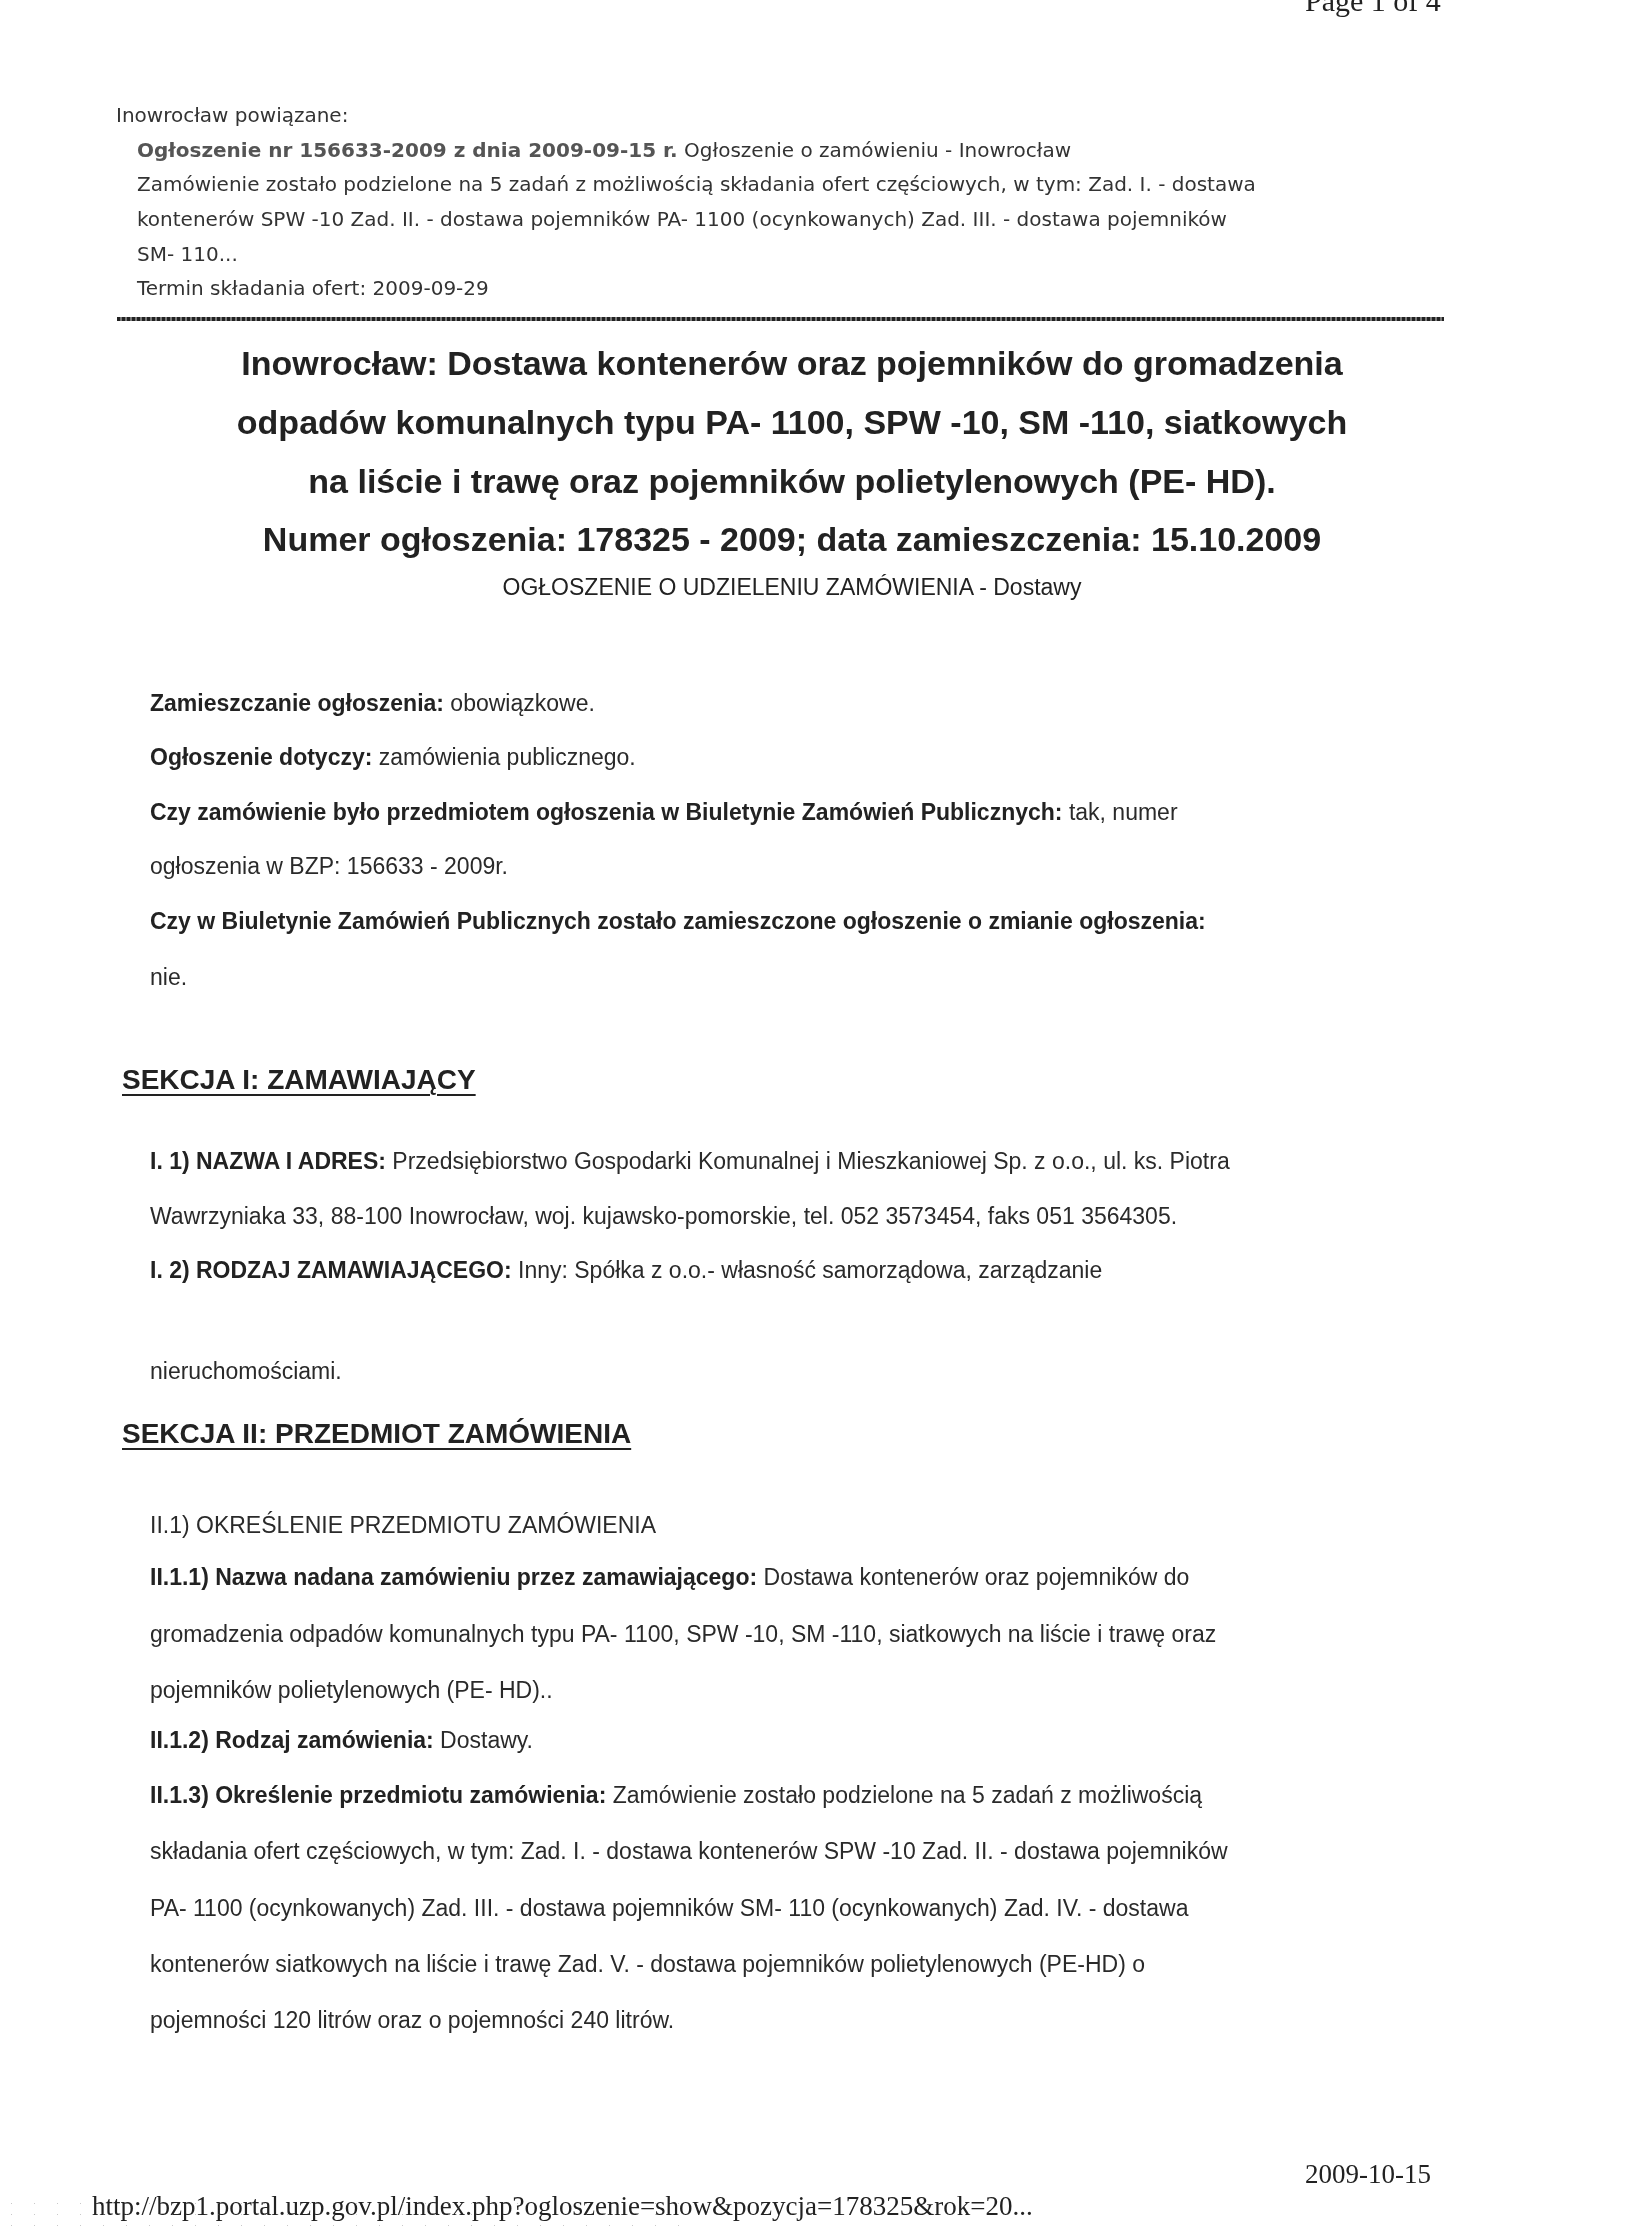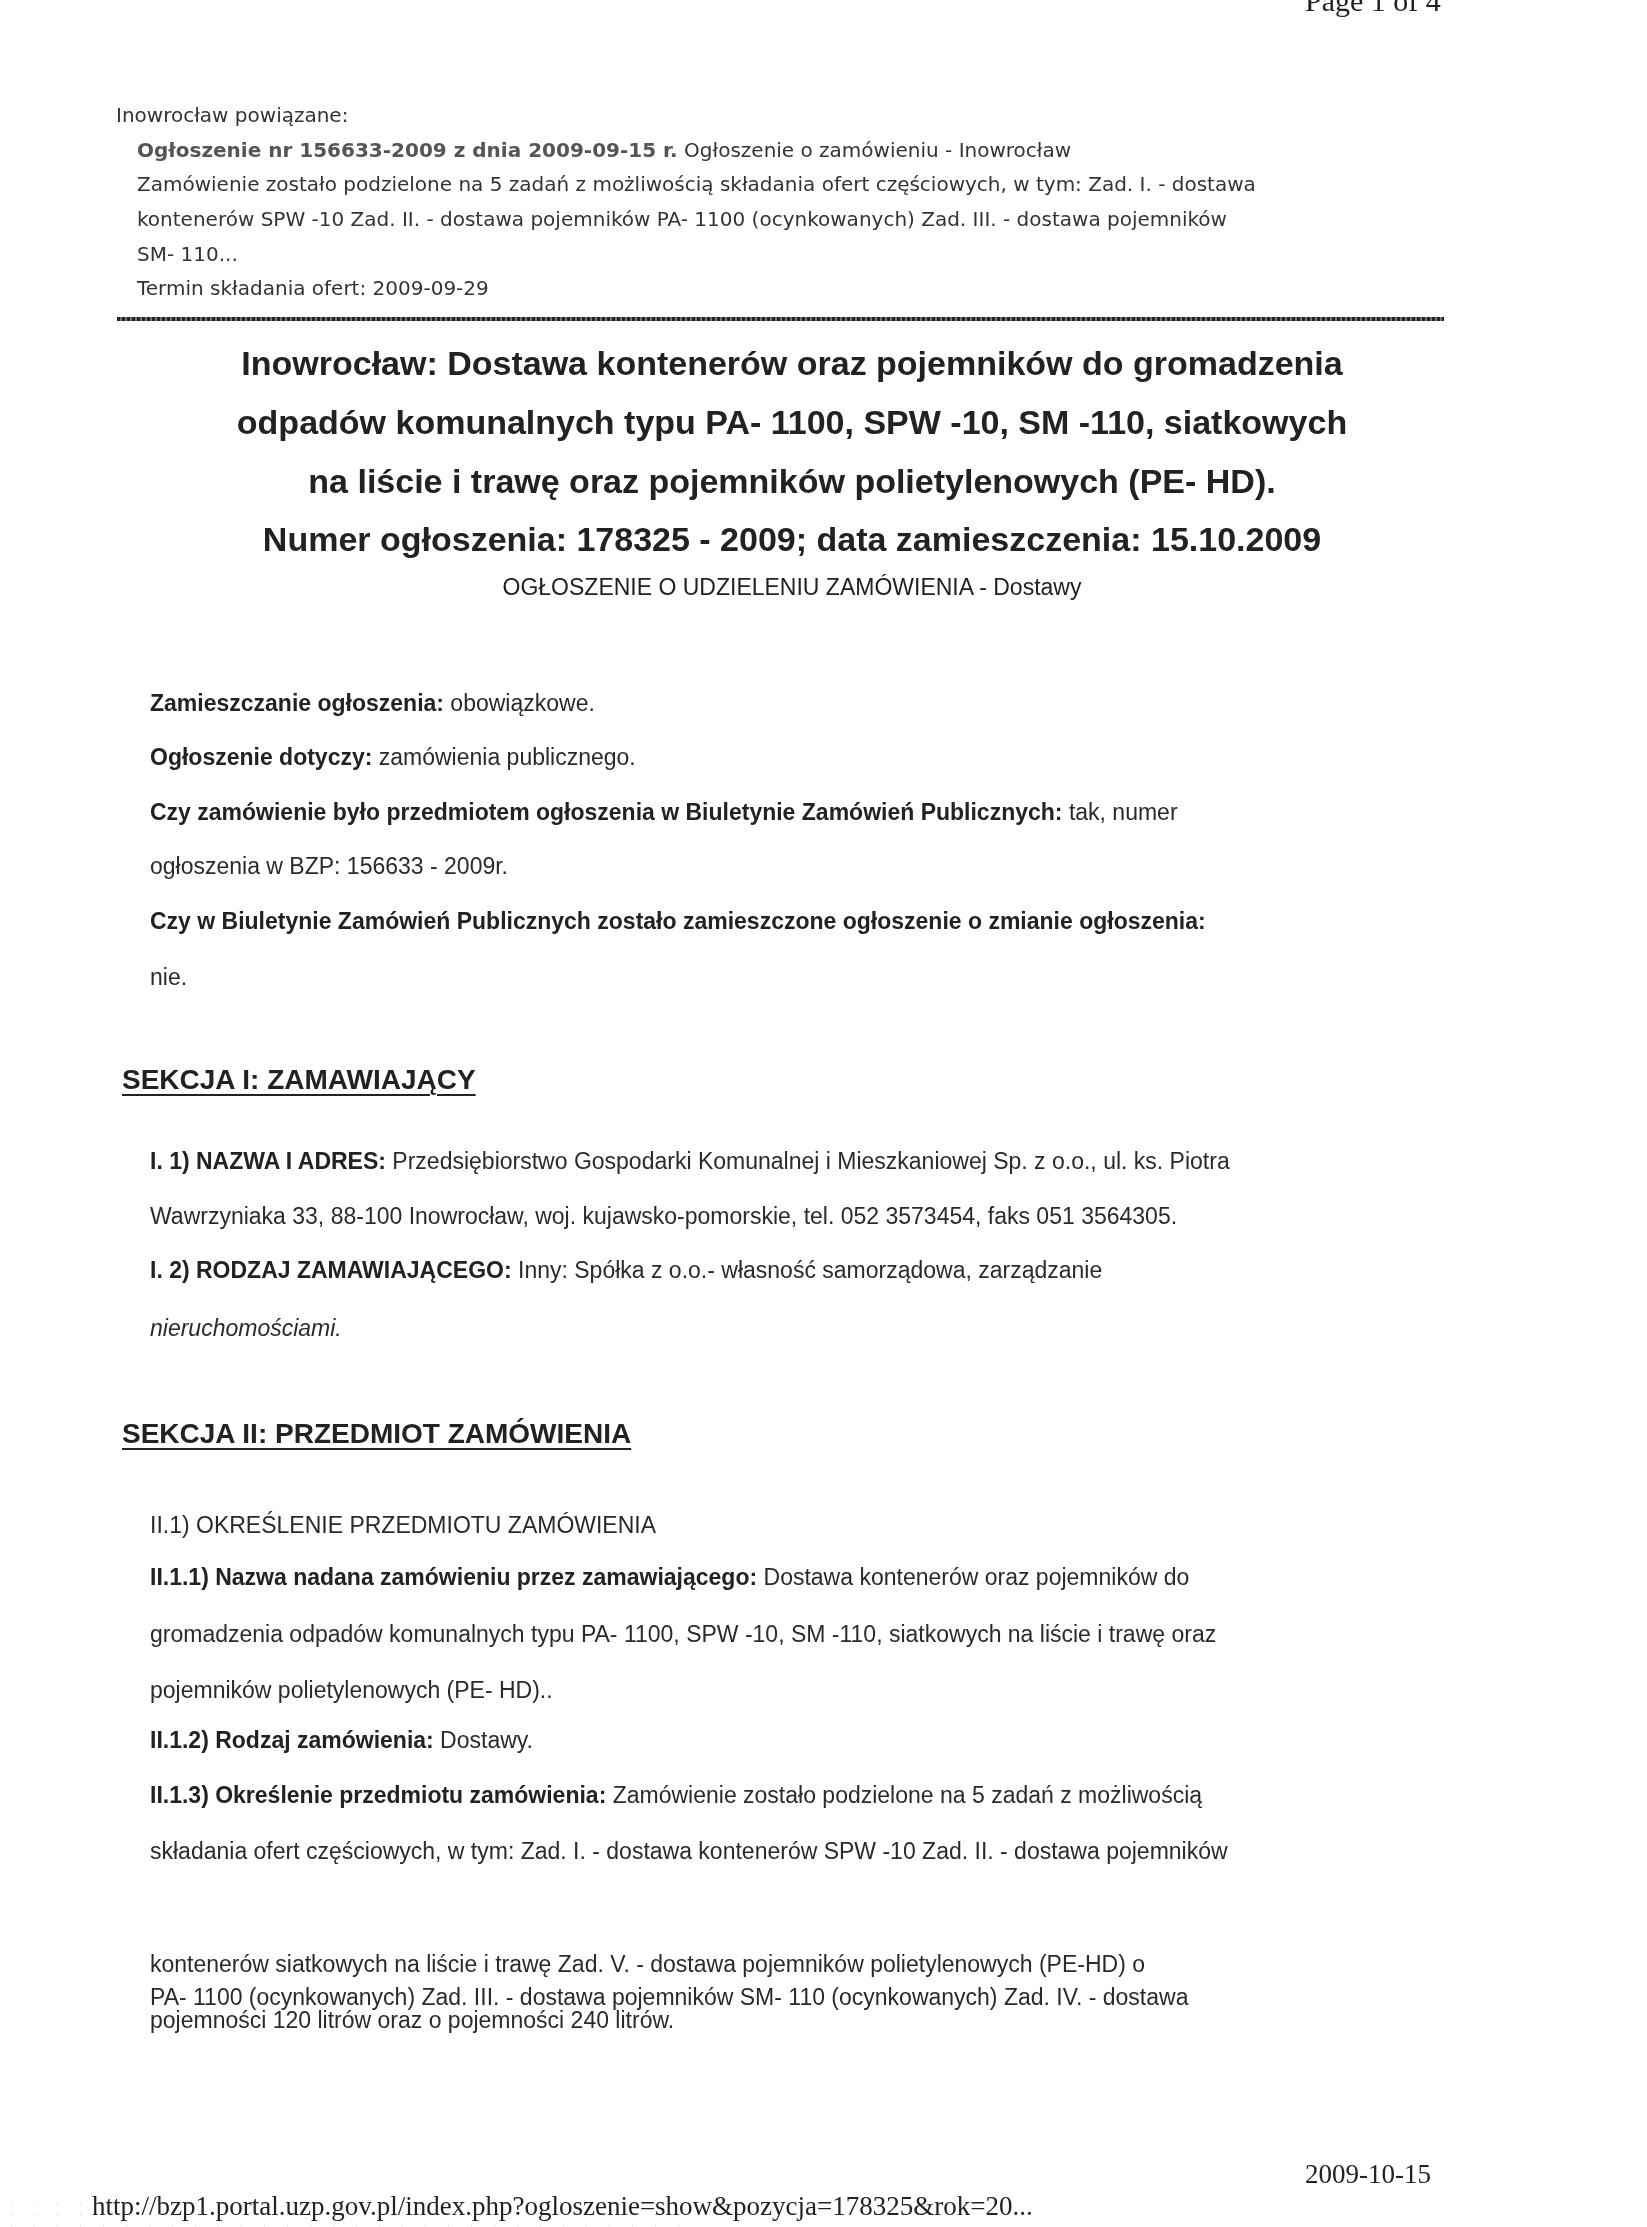--- a/index.html
+++ b/index.html
@@ -79,35 +79,35 @@
 <div class="abs body-line" style="top:799px;"><b>Czy zamówienie było przedmiotem ogłoszenia w Biuletynie Zamówień Publicznych:</b><span> tak, numer</span></div>
 <div class="abs body-line" style="top:853px;">ogłoszenia w BZP: 156633 - 2009r.</div>
 <div class="abs body-line" style="top:908px;"><b>Czy w Biuletynie Zamówień Publicznych zostało zamieszczone ogłoszenie o zmianie ogłoszenia:</b><span></span></div>
 <div class="abs body-line" style="top:964px;">nie.</div>
 
 <div class="abs section-heading" style="top:1064px;">SEKCJA I: ZAMAWIAJĄCY</div>
 
 <div class="abs body-line" style="top:1148px;"><b>I. 1) NAZWA I ADRES:</b><span> Przedsiębiorstwo Gospodarki Komunalnej i Mieszkaniowej Sp. z o.o., ul. ks. Piotra</span></div>
 <div class="abs body-line" style="top:1203px;">Wawrzyniaka 33, 88-100 Inowrocław, woj. kujawsko-pomorskie, tel. 052 3573454, faks 051 3564305.</div>
 <div class="abs body-line" style="top:1257px;"><b>I. 2) RODZAJ ZAMAWIAJĄCEGO:</b><span> Inny: Spółka z o.o.- własność samorządowa, zarządzanie</span></div>
-<div class="abs body-line" style="top:1315px;font-style:italic;">nieruchomościami.</div>
+<div class="abs body-line" style="top:1358px;">nieruchomościami.</div>
 
 <div class="abs section-heading" style="top:1418px;">SEKCJA II: PRZEDMIOT ZAMÓWIENIA</div>
 
 <div class="abs body-line" style="top:1512px;">II.1) OKREŚLENIE PRZEDMIOTU ZAMÓWIENIA</div>
 
 <div class="abs body-line" style="top:1564px;"><b>II.1.1) Nazwa nadana zamówieniu przez zamawiającego:</b><span> Dostawa kontenerów oraz pojemników do</span></div>
 <div class="abs body-line" style="top:1621px;">gromadzenia odpadów komunalnych typu PA- 1100, SPW -10, SM -110, siatkowych na liście i trawę oraz</div>
 <div class="abs body-line" style="top:1677px;">pojemników polietylenowych (PE- HD)..</div>
 
 <div class="abs body-line" style="top:1727px;"><b>II.1.2) Rodzaj zamówienia:</b><span> Dostawy.</span></div>
 
 <div class="abs body-line" style="top:1782px;"><b>II.1.3) Określenie przedmiotu zamówienia:</b><span> Zamówienie zostało podzielone na 5 zadań z możliwością</span></div>
 <div class="abs body-line" style="top:1838px;">składania ofert częściowych, w tym: Zad. I. - dostawa kontenerów SPW -10 Zad. II. - dostawa pojemników</div>
-<div class="abs body-line" style="top:1984px;">PA- 1100 (ocynkowanych) Zad. III. - dostawa pojemników SM- 110 (ocynkowanych) Zad. IV. - dostawa</div>
+<div class="abs body-line" style="top:1895px;">PA- 1100 (ocynkowanych) Zad. III. - dostawa pojemników SM- 110 (ocynkowanych) Zad. IV. - dostawa</div>
 <div class="abs body-line" style="top:1951px;">kontenerów siatkowych na liście i trawę Zad. V. - dostawa pojemników polietylenowych (PE-HD) o</div>
 <div class="abs body-line" style="top:2007px;">pojemności 120 litrów oraz o pojemności 240 litrów.</div>
 
 <div class="abs footer url">http://bzp1.portal.uzp.gov.pl/index.php?ogloszenie=show&amp;pozycja=178325&amp;rok=20...</div>
 <div class="abs footer date">2009-10-15</div>
 
 <div class="abs specks"></div>
 
 
 </body></html>

